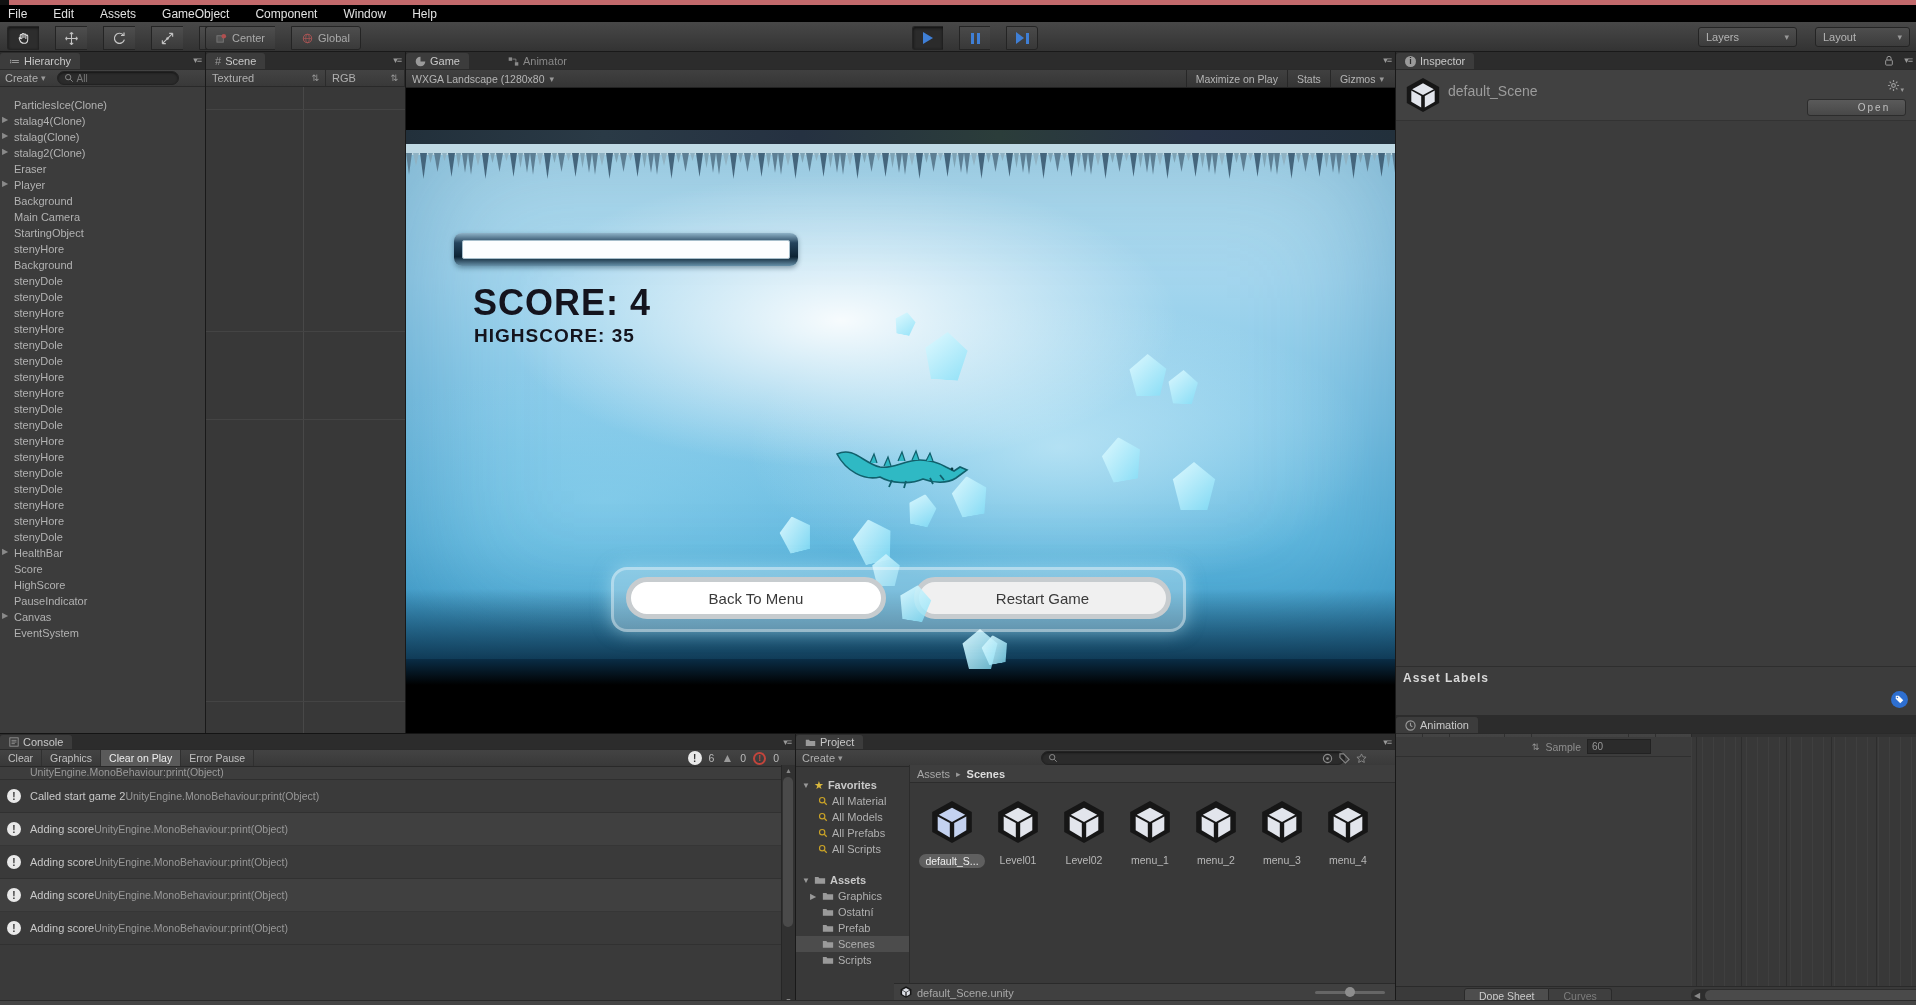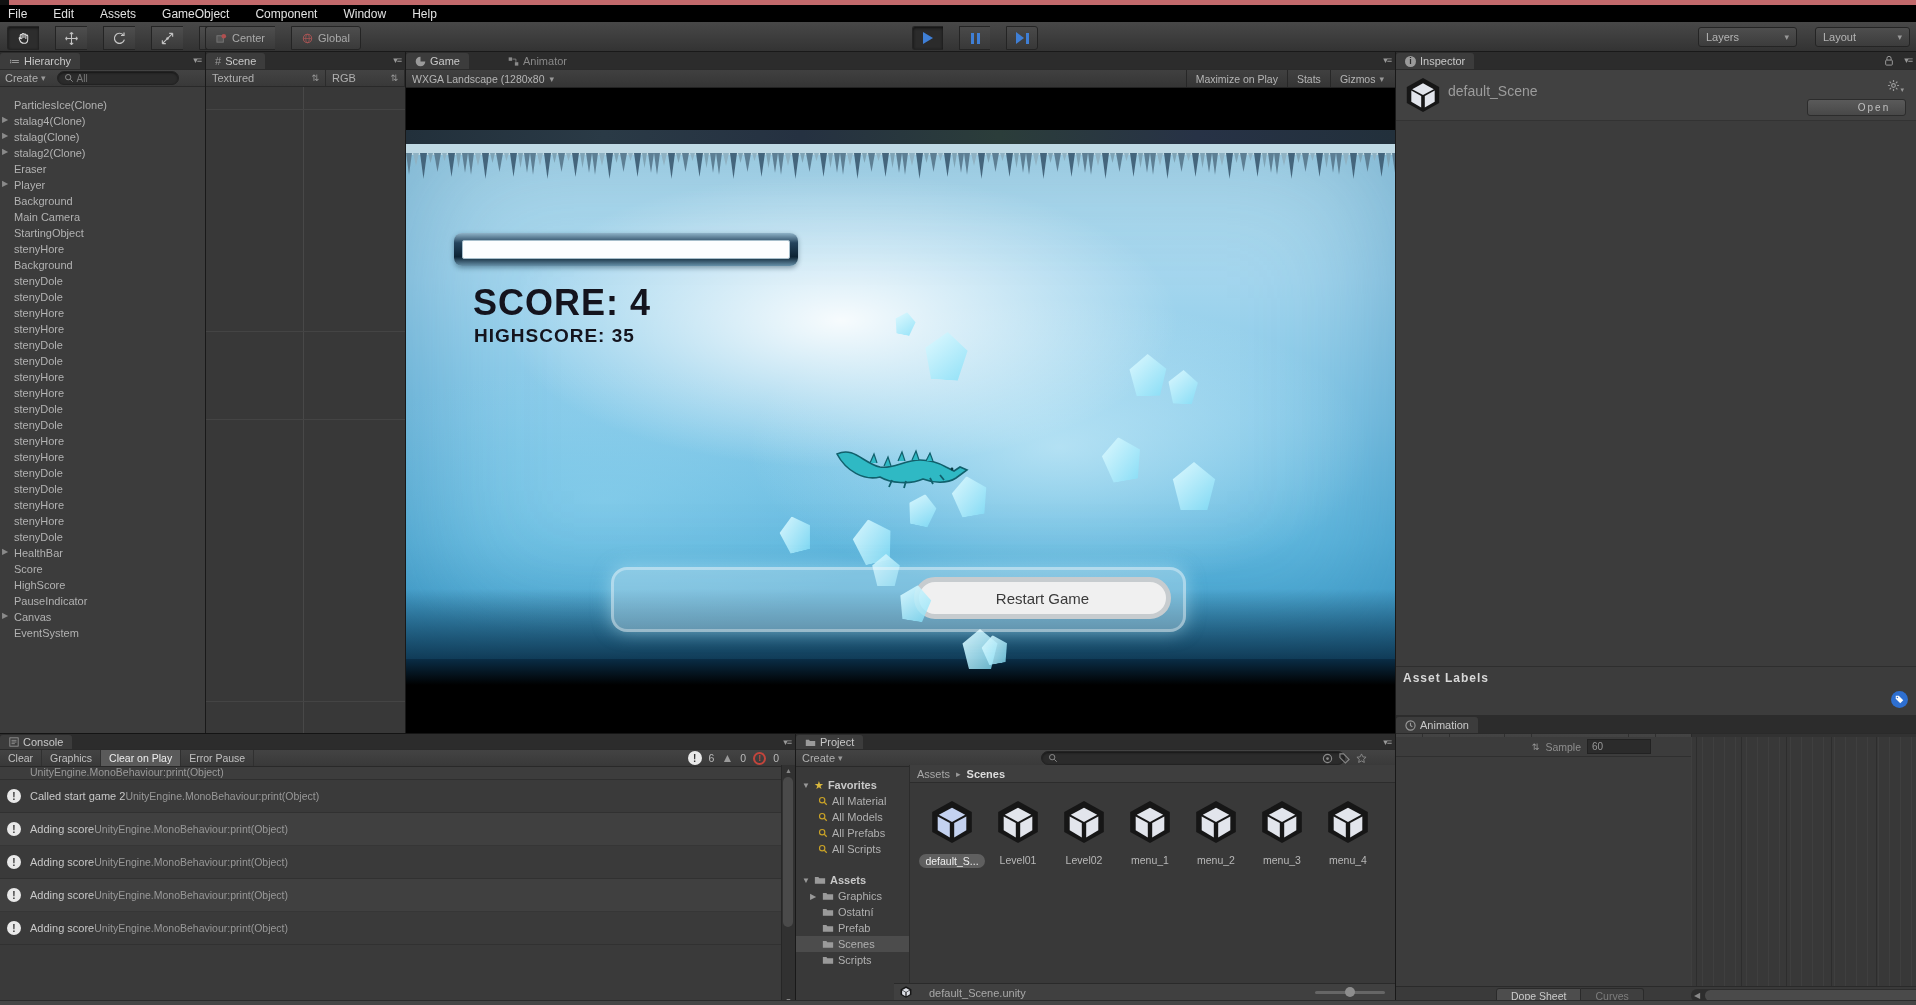--- a/index.html
+++ b/index.html
@@ -146,21 +146,21 @@
   .spacer16{height:15px;}
   #proj-main{position:absolute;left:114px;top:31px;right:0;height:220px;}
   #breadcrumb{height:17px;background:#3e3e3e;border-bottom:1px solid #2c2c2c;display:flex;align-items:center;
     gap:6px;padding-left:7px;font-size:11px;color:#a8a8a8;}
   #breadcrumb .cur{color:#ddd;font-weight:bold;}
   #file-grid{display:flex;gap:22px;padding:17px 0 0 20px;}
   .file-cell{width:44px;display:flex;flex-direction:column;align-items:center;gap:6px;}
   .file-label{font-size:10.5px;color:#b8b8b8;white-space:nowrap;}
   .file-label.sel{background:#5f5f5f;border-radius:8px;padding:1px 6px;color:#eee;}
   #proj-status{position:absolute;left:98px;right:0;bottom:3px;height:18px;background:#404040;border-top:1px solid #2a2a2a;
-    display:flex;align-items:center;gap:17px;padding-left:6px;font-size:11px;color:#a8a8a8;}
+    display:flex;align-items:center;gap:5px;padding-left:6px;font-size:11px;color:#a8a8a8;}
   #proj-slider{position:absolute;right:10px;top:7px;width:70px;height:3px;background:#666;border-radius:2px;}
   #proj-slider i{position:absolute;left:30px;top:-4px;width:10px;height:10px;border-radius:50%;background:#8d8d8d;}
   
   #animation{left:1395px;top:715px;width:603px;height:290px;background:#86efac;}
   #anim-toolbar{height:22px;background:linear-gradient(#444,#3a3a3a);border-bottom:1px solid #2c2c2c;
     display:flex;align-items:center;position:relative;}
   .anim-ctrl{width:26px;height:100%;display:flex;align-items:center;justify-content:center;border-right:1px solid #2f2f2f;color:#bbb;}
   .rec-dot{width:9px;height:9px;border-radius:50%;background:#93392f;}
   .anim-tri{width:0;height:0;border-left:8px solid #bbb;border-top:5px solid transparent;border-bottom:5px solid transparent;}
   #frame-field{width:52px;height:13px;background:#2b2b2b;border:1px solid #222;color:#888;font-size:10px;
@@ -518,20 +518,21 @@
             <div class="crystal gap" style="left: 492px; top: 455px; width: 34px; height: 36px; transform: rotate(9deg);"></div>
             <div class="crystal" style="left: 575px; top: 505px; width: 28px; height: 29px; transform: rotate(-10deg);"></div>
           </div>
         <svg id="dragon" viewBox="0 0 138 52">
           <path d="M3 16 C20 8 30 26 46 29 C60 31 70 22 86 22 C97 22 105 25 112 29 L120 33 L126 29 L133 32 L122 40 C113 46 99 45 89 41 C76 47 56 45 46 39 C30 43 12 33 3 16 Z" fill="#2fb9c4" stroke="#11606c" stroke-width="1.6"></path>
           <path d="M36 25 l4 -9 3 9 M50 28 l4 -9 3 9 M64 23 l4 -9 3 9 M78 22 l4 -9 3 9 M92 23 l4 -8 3 8" fill="#2fb9c4" stroke="#11606c" stroke-width="1.2"></path>
           <path d="M58 42 l-3 7 M72 43 l-2 7 M96 40 l3 6 M106 37 l4 5" stroke="#11606c" stroke-width="1.8"></path>
           <circle cx="118" cy="31" r="1.4" fill="#083b44"></circle>
         </svg>
         <div id="pause-panel">
+          <div id="btn-back" class="game-btn">Back To Menu</div>
           <div id="btn-restart" class="game-btn">Restart Game</div>
         </div>
         <div id="sky-bottom-fade"></div>
       </div>
       <div id="under-sky"></div>
     </div>
   </div>
 
   <div id="inspector" class="panel abs">
     <div class="tabrow">
@@ -903,21 +904,21 @@
         <div class="major-line" style="left: 50px;"></div>
         <div class="major-line" style="left: 95px;"></div>
         <div class="major-line" style="left: 140px;"></div>
         <div class="major-line" style="left: 185px;"></div>
       </div>
     <div id="anim-scroll">
       <span class="scroll-arrow" style="top:2px;">▲</span>
       <span class="scroll-arrow" style="bottom:2px;">▼</span>
     </div>
     <div id="anim-bottom">
-      <div style="margin-left:100px;display:flex;">
+      <div style="margin-left:68px;display:flex;">
         <div class="sheetbtn on">Dope Sheet</div>
         <div class="sheetbtn off">Curves</div>
       </div>
       <div id="anim-hscroll">
         <span class="hs-arrow" style="left:3px;">◀</span>
         <div id="anim-hthumb"></div>
         <span class="hs-arrow" style="right:3px;">▶</span>
       </div>
     </div>
   </div>

